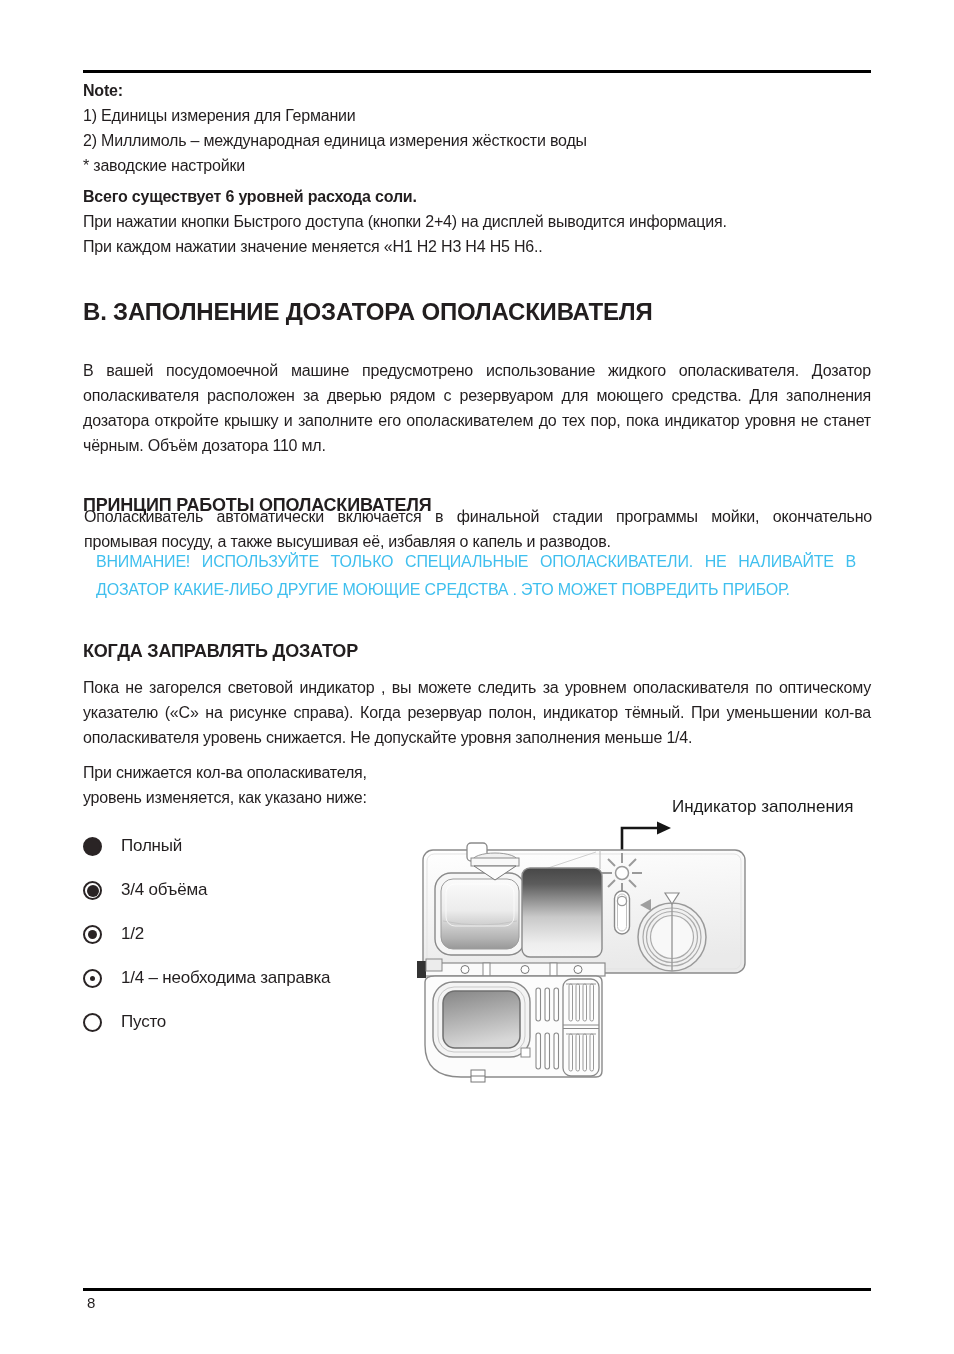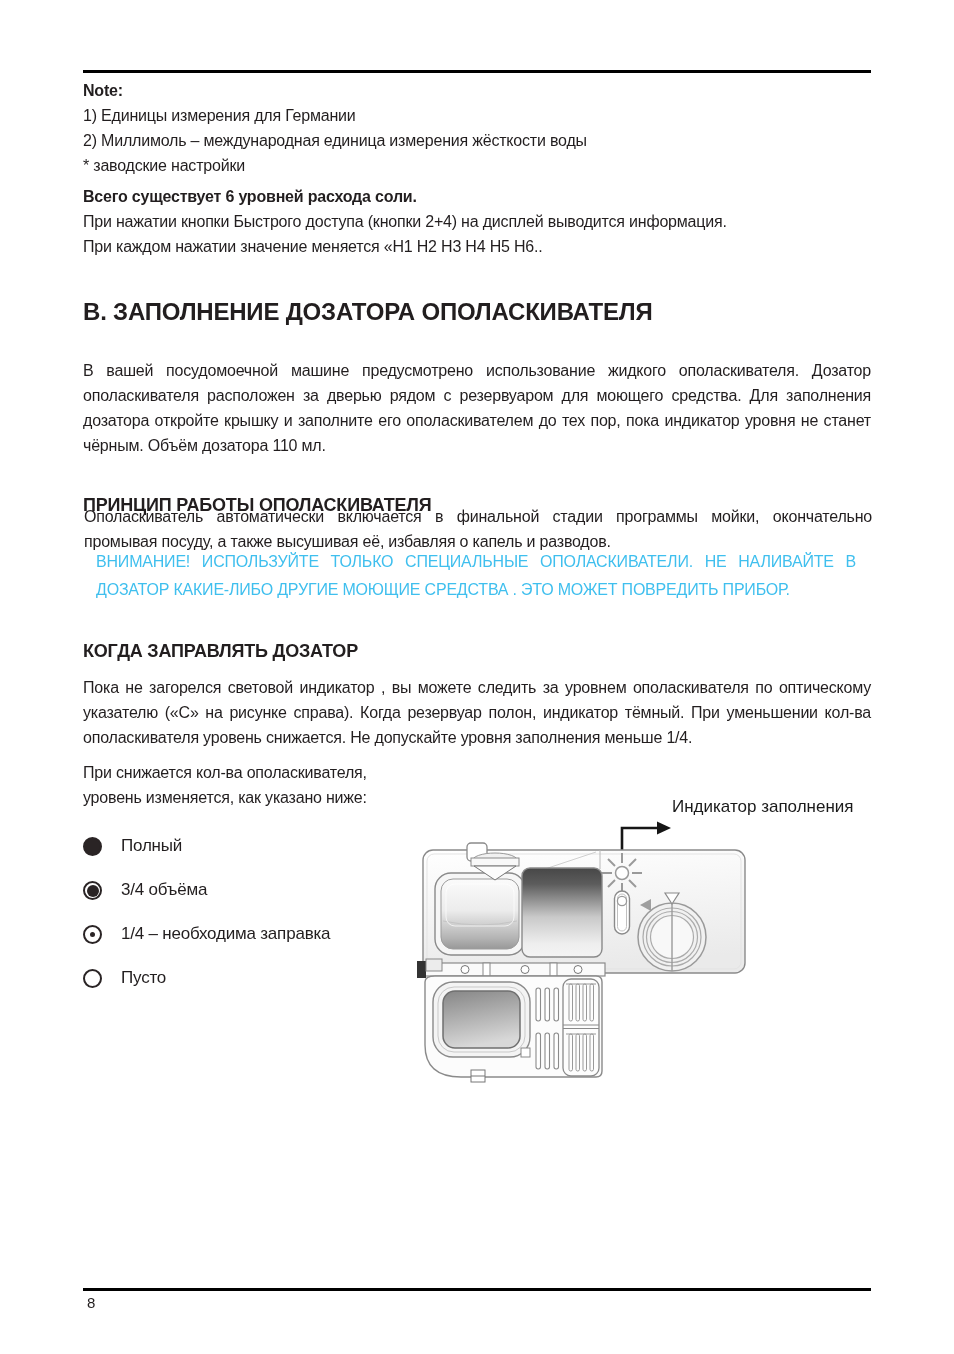--- a/index.html
+++ b/index.html
@@ -73,20 +73,24 @@
   <ul class="abs levels" style="left:83px; top:812px; width:340px;">
     <li>
       <span class="level-dot" data-level="full"></span>
       <span>Полный</span>
     </li>
     <li>
       <span class="level-dot" data-level="three_quarter"></span>
       <span>3/4 объёма</span>
     </li>
     <li>
+      <span class="level-dot" data-level="half"></span>
+      <span>1/2</span>
+    </li>
+    <li>
       <span class="level-dot" data-level="quarter"></span>
       <span>1/4 – необходима заправка</span>
     </li>
     <li>
       <span class="level-dot" data-level="empty"></span>
       <span>Пусто</span>
     </li>
   </ul>
 
   <div class="callout">

